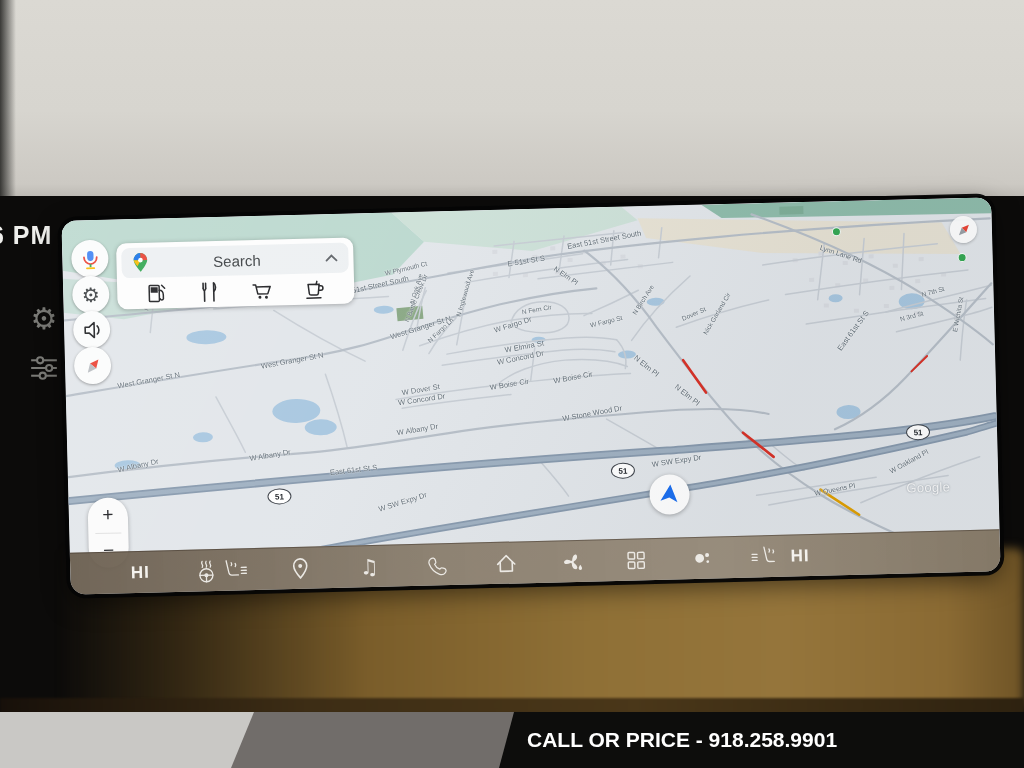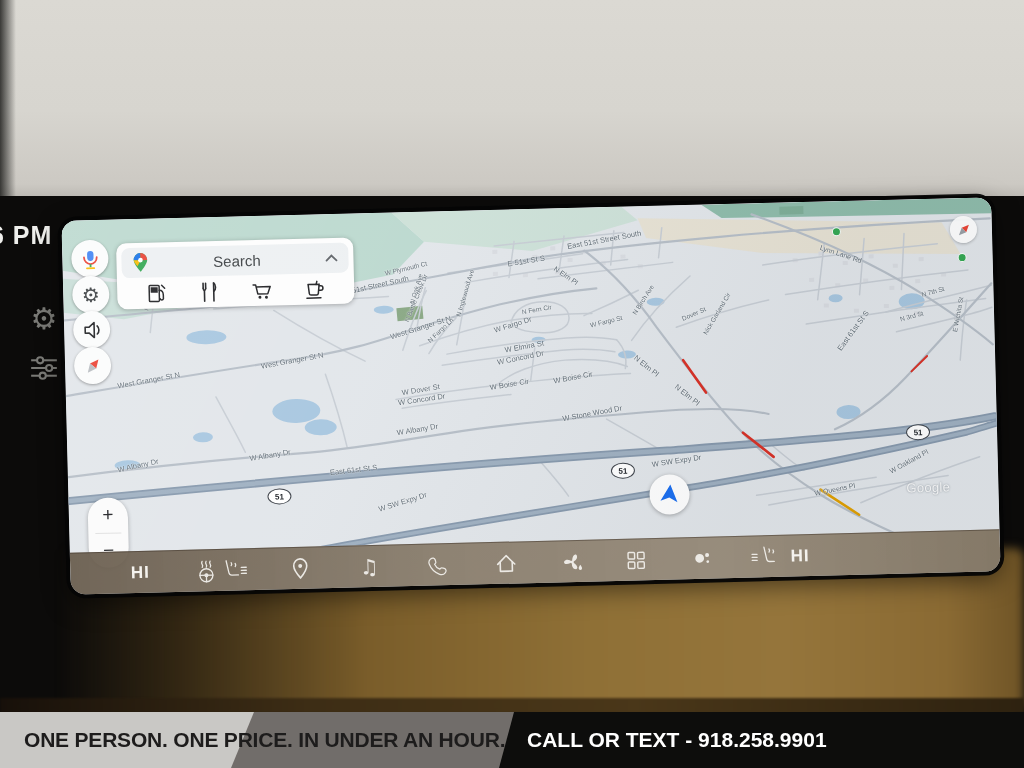--- a/index.html
+++ b/index.html
@@ -494,15 +494,14 @@
       </svg>
     </div>
 
     <div class="bar-item bar-hi" style="left:730px;">HI</div>
   </div>
 </div>
 
 <div class="banner">
   <div class="banner-gray"></div>
   <div class="banner-silver"></div>
-  <div class="tagline">ONE PERSON. ONE PRICE. IN UNDER AN HOUR.</div>
-  <div class="phone">CALL OR TEXT - 918.258.9901</div>
+  <div class="phone">CALL OR PRICE - 918.258.9901</div>
 </div>
 
 </body></html>

